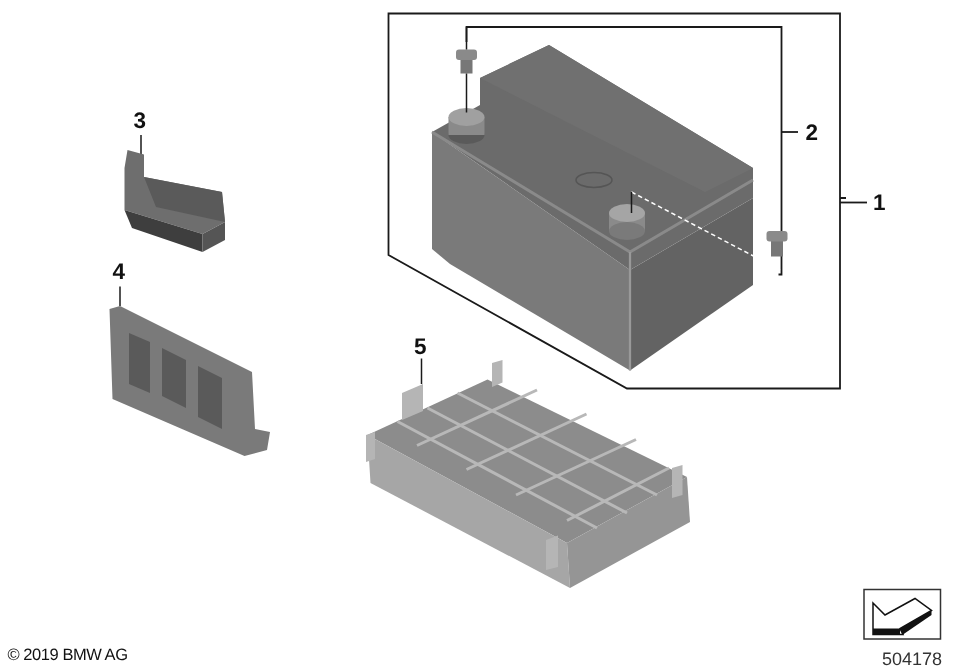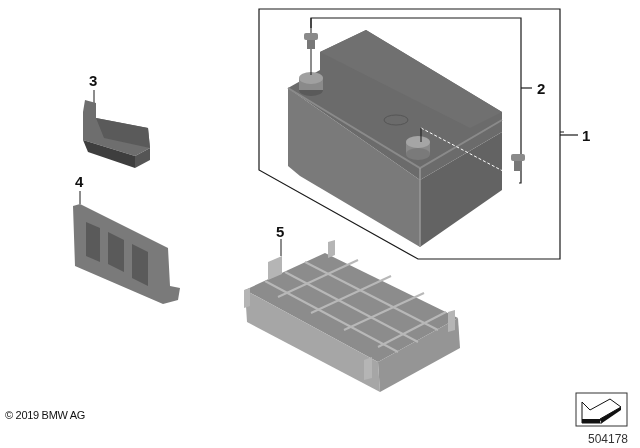--- a/index.html
+++ b/index.html
@@ -1,19 +1,19 @@
 <!DOCTYPE html>
 <html><head>
 <meta charset="utf-8">
 <style>
   html, body { margin:0; padding:0; background:#ffffff; }
   body { width:640px; height:448px; position:relative; overflow:hidden; font-family:"Liberation Sans", sans-serif; }
   #canvas { position:absolute; left:0; top:0; width:640px; height:448px; }
   .callout { position:absolute; font-family:"Liberation Sans", sans-serif; font-weight:bold; font-size:15px; color:#111; line-height:1; }
-  .copyright { position:absolute; left:5px; top:409px; font-size:11px; color:#111; font-family:"Liberation Sans", sans-serif; letter-spacing:-0.3px; }
+  .copyright { position:absolute; left:5px; top:431px; font-size:11px; color:#111; font-family:"Liberation Sans", sans-serif; letter-spacing:-0.3px; }
   .diagram-id { position:absolute; left:588px; top:432px; font-size:12px; color:#333; font-family:Liberation Sans, sans-serif; }
 </style>
 </head>
 <body>
 
 <svg id="canvas" viewBox="0 0 640 448" xmlns="http://www.w3.org/2000/svg">
 
   <g fill="none" stroke="#1a1a1a" stroke-width="1.2">
     <polyline points="564,132 560,132 560,9 259,9 259,170 418,259 560,259 560,132"></polyline>
     <line x1="560" y1="135" x2="578" y2="135"></line>

